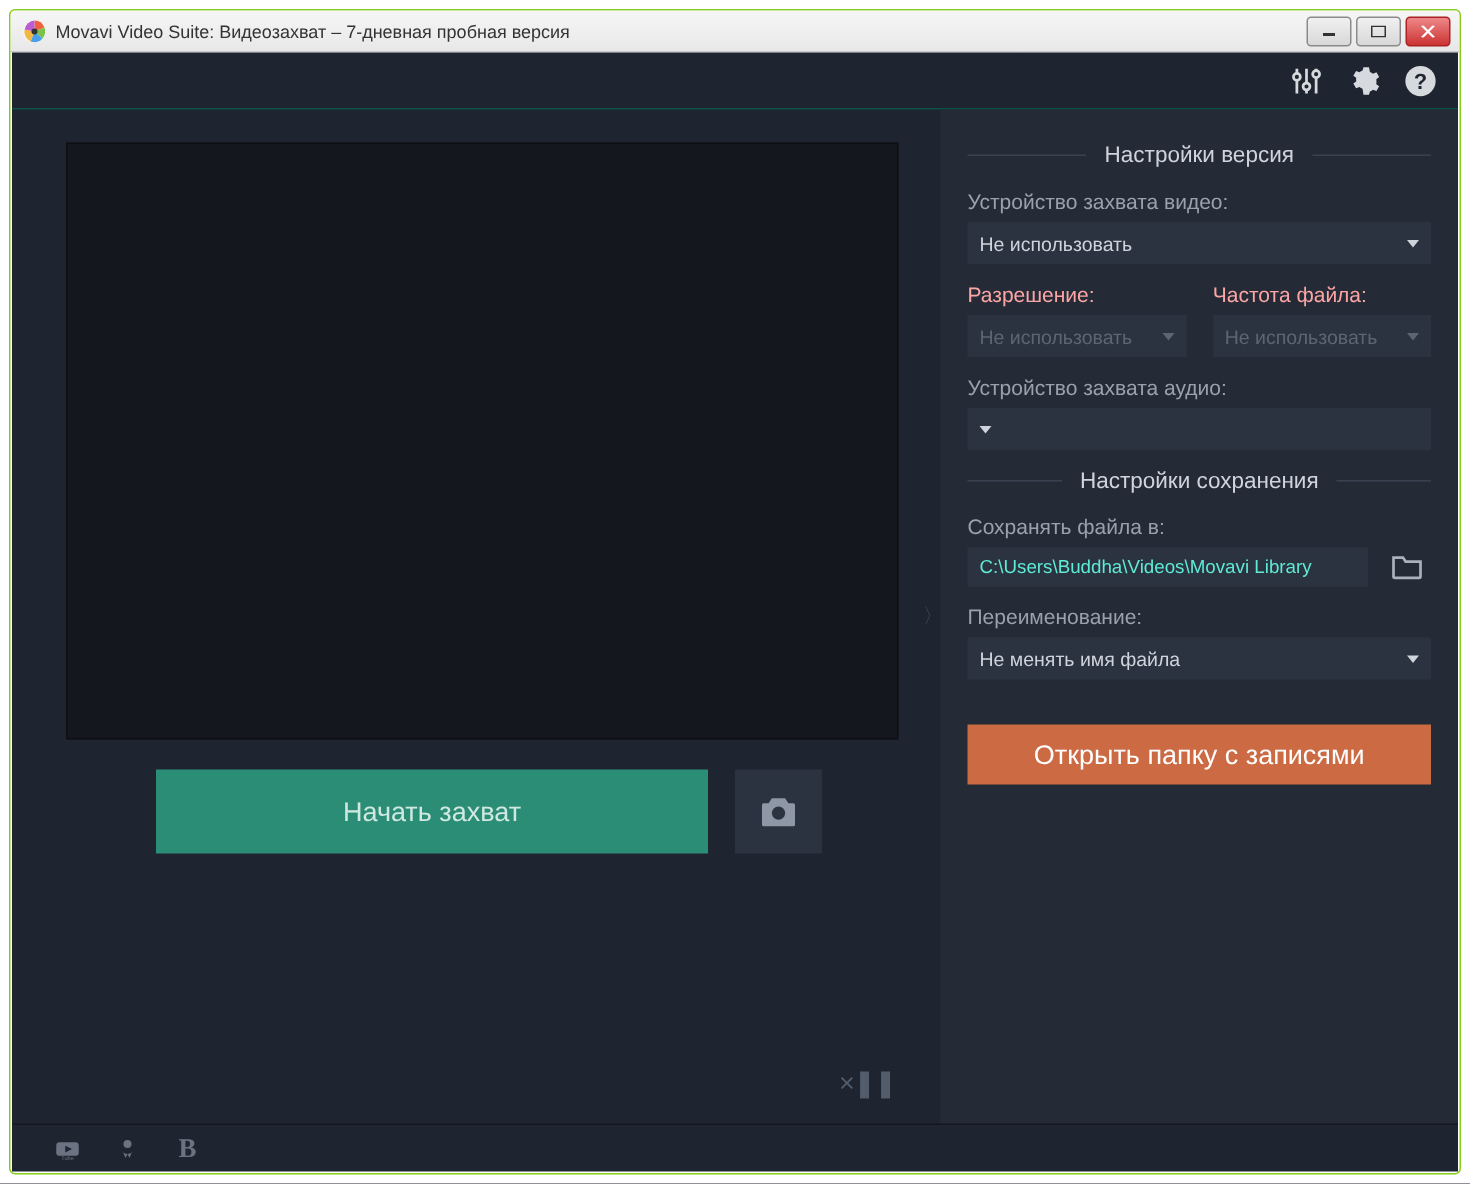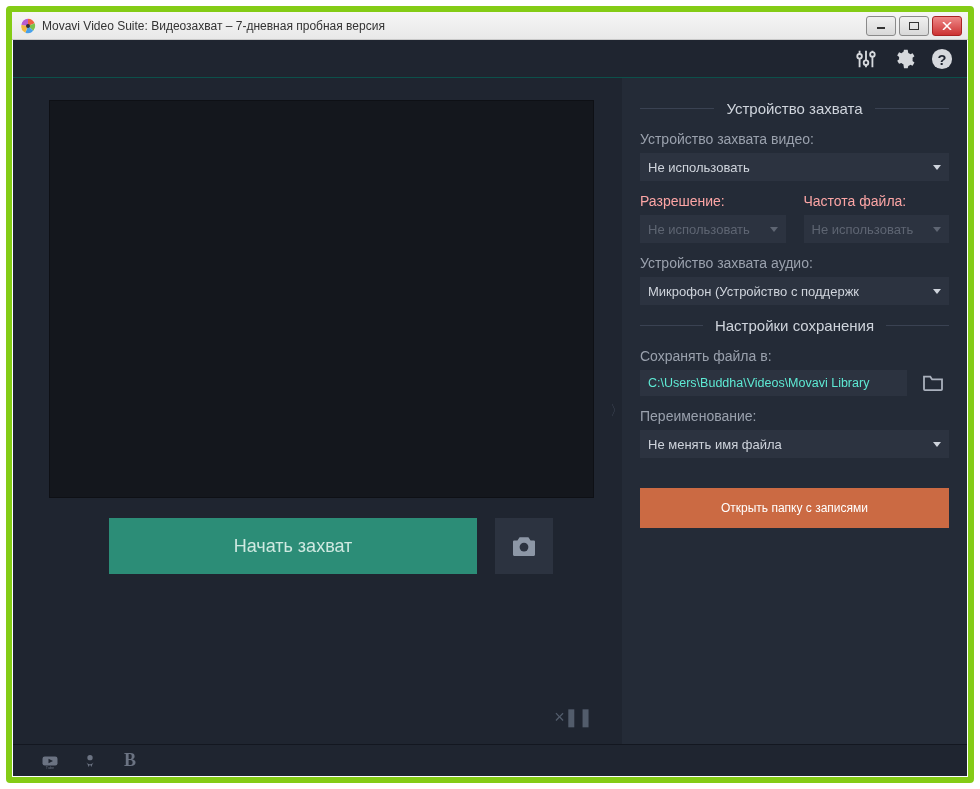--- a/index.html
+++ b/index.html
@@ -1,19 +1,19 @@
 <!DOCTYPE html>
 <html><head>
 <meta charset="utf-8">
 <style>
   * { box-sizing: border-box; margin: 0; padding: 0; font-family: "Segoe UI", Arial, sans-serif; }
   body { background: #fff; width: 980px; height: 789px; overflow: hidden; }
   .outer-frame {
     position: absolute; top: 6px; left: 6px; width: 968px; height: 777px;
-    background: #fff; border: 6px solid #84cc16; border-radius: 4px; overflow: hidden;
+    background: #fff; border: 1px solid #84cc16; border-radius: 4px; overflow: hidden;
   }
   
   .titlebar {
     height: 28px; background: linear-gradient(#f6f6f6, #e8e8e8);
     border-bottom: 1px solid #c9c9c9; display: flex; align-items: center;
     padding-left: 8px; user-select: none;
   }
   .title-icon { width: 16px; height: 16px; margin-right: 6px; }
   .title-text { font-size: 12px; color: #333; flex: 1; }
   .win-btns { display: flex; }
@@ -63,21 +63,21 @@
   .select.disabled { color:#5e6572; }
   .caret { width:0; height:0; border-left:4px solid transparent; border-right:4px solid transparent; border-top:5px solid #cfd4dc; }
   .select.disabled .caret { border-top-color:#5e6572; }
   .row2 { display:flex; gap: 18px; }
   .row2 > div { flex:1; }
   .path-row { display:flex; gap:10px; align-items:stretch; margin-bottom:12px; }
   .path-box { flex:1; height:26px; background:#2c3340; color:#5eead4; font-size:12.5px; display:flex; align-items:center; padding:0 8px; }
   .folder-btn { width:32px; height:26px; display:flex; align-items:center; justify-content:center; cursor:pointer; }
   .folder-btn svg { width:22px; height:18px; fill:#aab1bd; }
   .btn-orange {
-    margin-top: 30px; height: 40px; background:#cb6a43; color:#fff; font-size:12px;
+    margin-top: 30px; height: 40px; background:#cb6a43; color:#fff; font-size:18px;
     display:flex; align-items:center; justify-content:center; cursor:pointer;text-align:right;
   }
   .footer { height: 32px; border-top:1px solid #131720; display:flex; align-items:center; padding-left:28px; gap:22px; }
   .footer-icon { width:18px; height:18px; fill:#6b7382; cursor:pointer; display:flex; align-items:center; justify-content:center;}
   .footer-icon.vk { font-weight:bold; font-size:18px; color:#6b7382; font-family: Georgia, serif; }
 </style>
 </head>
 <body>
 
 <div class="outer-frame">
@@ -143,21 +143,21 @@
           </div>
         </div>
         <div class="pause-indicator">×❚❚</div>
       </div>
 
       <div class="splitter">〉</div>
 
       <div class="right-pane">
 
         <div class="section-head">
-          <span>Устройство захвата</span>
+          <span>Настройки версия</span>
         </div>
 
         <div class="label">Устройство захвата видео:</div>
         <div class="select">
           <span>Не использовать</span>
             <span class="caret"></span>
         </div>
 
         <div class="row2">
           <div>
@@ -171,21 +171,20 @@
             <div class="label disabled">Частота файла:</div>
             <div class="select disabled">
               <span>Не использовать</span>
                 <span class="caret"></span>
             </div>
           </div>
         </div>
 
         <div class="label">Устройство захвата аудио:</div>
         <div class="select">
-          <span>Микрофон (Устройство с поддержк</span>
             <span class="caret"></span>
         </div>
 
         <div class="section-head">
           <span>Настройки сохранения</span>
         </div>
 
         <div class="label">Сохранять файла в:</div>
         <div class="path-row">
           <div class="path-box">C:\Users\Buddha\Videos\Movavi Library</div>

